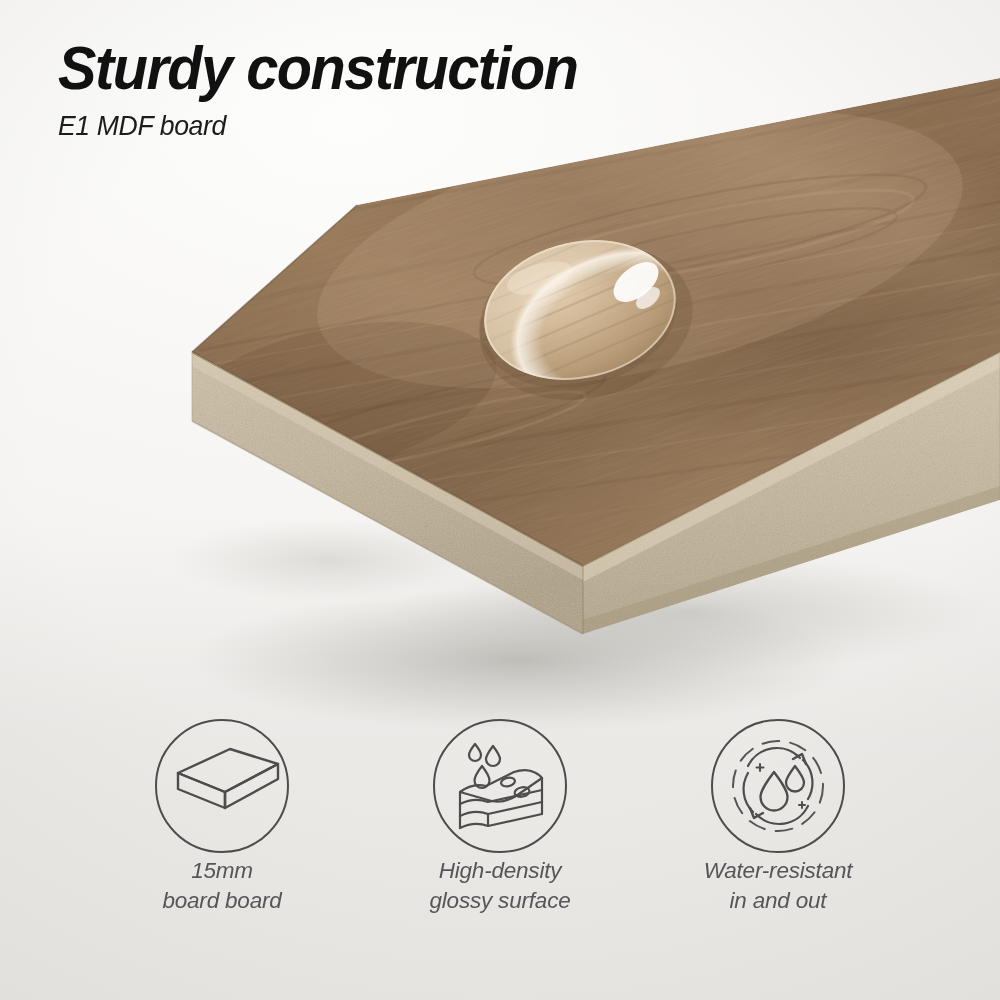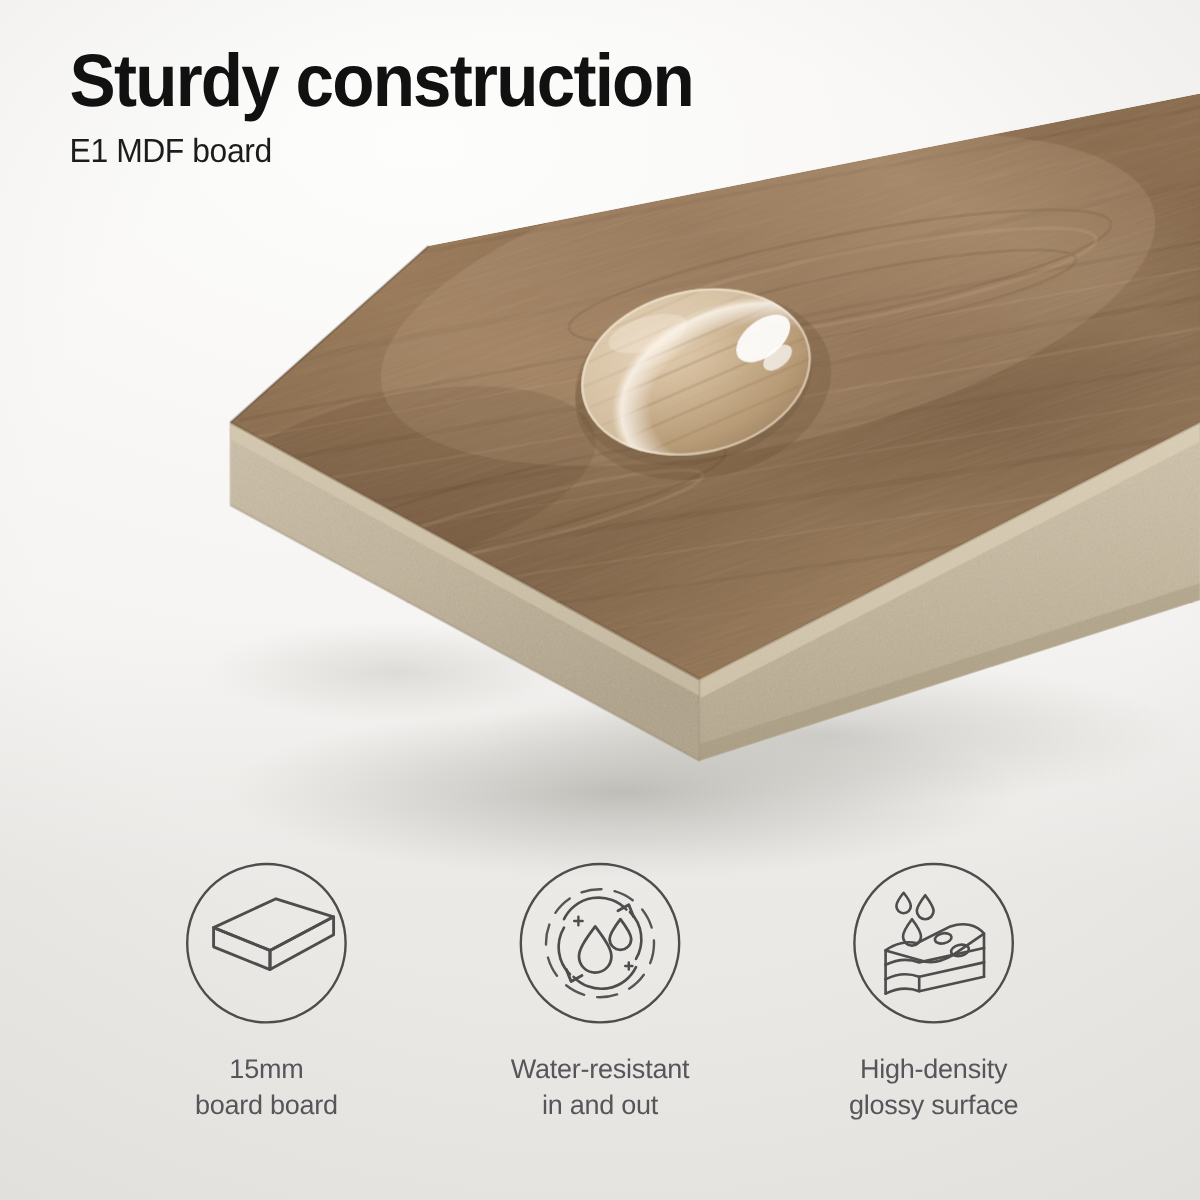--- a/index.html
+++ b/index.html
@@ -10,20 +10,21 @@
     background:#f2f1ef;
     overflow:hidden;
   }
 
   #stage {
     position:relative;
     width:1000px; height:1000px;
     background:
       radial-gradient(ellipse 120% 70% at 35% 12%, #fdfdfc 0%, #f7f6f4 45%, #f1f0ee 100%);
     overflow:hidden;
+    font-style:italic;
   }
   
   #bg-lower {
     position:absolute; left:0; right:0; top:52%; bottom:0;
     background:linear-gradient(180deg, rgba(233,232,229,0) 0%, rgba(232,231,228,.75) 45%, rgba(233,232,229,.95) 100%);
     pointer-events:none;
   }
   #bg-vignette{
     position:absolute; inset:0;
     background:radial-gradient(ellipse 85% 70% at 50% 42%, rgba(0,0,0,0) 55%, rgba(120,118,114,.07) 100%);
@@ -61,21 +62,21 @@
     position:absolute;
     left:0; right:0; top:716px;
     display:flex;
     justify-content:center;
     gap:88px;
     z-index:45;
   }
   .feature { width:190px; display:flex; flex-direction:column; align-items:center; }
   .feature-icon { width:140px; height:140px; display:block; }
   .feature-caption {
-    margin-top:20px;
+    margin-top:0;
     text-align:center;
     font-size:22.5px;
     line-height:1.33;
     color:#56565a;
     letter-spacing:-.2px;
     white-space:nowrap;
   }
   .feature-caption .l2 { display:block; }
 </style>
 </head>
@@ -307,20 +308,55 @@
       </svg>
       <div class="feature-caption">
         <span class="l1">15mm</span>
         <span class="l2">board board</span>
       </div>
     </div>
 
     <div class="feature">
       <svg class="feature-icon" viewBox="0 0 140 140">
         <circle cx="70" cy="70" r="66" fill="none" stroke="#4d4d4d" stroke-width="2"></circle>
+        <g fill="none" stroke="#4d4d4d" stroke-width="2.2" stroke-linejoin="round" stroke-linecap="round">
+
+          <path d="M45,28 c-4,5 -6,8 -6,11 a6,6 0 0 0 12,0 c0,-3 -2,-6 -6,-11 Z"></path>
+          <path d="M63,30 c-4.5,6 -7,9.5 -7,13 a7,7 0 0 0 14,0 c0,-3.5 -2.5,-7 -7,-13 Z"></path>
+          <path d="M52,50 c-5,6.5 -7.5,10.5 -7.5,14.5 a7.5,7.5 0 0 0 15,0 c0,-4 -2.5,-8 -7.5,-14.5 Z"></path>
+
+          <ellipse cx="78" cy="66" rx="7" ry="4.2" transform="rotate(-12 78 66)"></ellipse>
+          <ellipse cx="92" cy="76" rx="7.5" ry="4.6" transform="rotate(-12 92 76)"></ellipse>
+
+          <path d="M30,76 C38,70 48,68 56,70 L84,56 C96,52 106,55 112,62 L86,80 C76,86 66,87 58,84 Z"></path>
+
+          <path d="M30,86 C38,80 48,78 56,80 L84,66" opacity="0"></path>
+          <path d="M30,88 C40,83 50,83 58,86 L112,74"></path>
+          <path d="M30,76 L30,88"></path>
+          <path d="M112,62 L112,74"></path>
+
+          <path d="M30,100 C40,95 50,95 58,98 L112,86"></path>
+          <path d="M30,88 L30,100"></path>
+          <path d="M112,74 L112,86"></path>
+
+          <path d="M30,112 C40,107 50,107 58,110 L112,98"></path>
+          <path d="M30,100 L30,112"></path>
+          <path d="M112,86 L112,98"></path>
+          <path d="M58,98 L58,110"></path>
+        </g>
+      </svg>
+      <div class="feature-caption">
+        <span class="l1">High-density</span>
+        <span class="l2">glossy surface</span>
+      </div>
+    </div>
+
+    <div class="feature">
+      <svg class="feature-icon" viewBox="0 0 140 140">
+        <circle cx="70" cy="70" r="66" fill="none" stroke="#4d4d4d" stroke-width="2"></circle>
         <g fill="none" stroke="#4d4d4d" stroke-width="2.2" stroke-linecap="round">
 
           <g stroke-width="2" stroke-dasharray="17 11" opacity=".95">
             <circle cx="70" cy="70" r="45"></circle>
           </g>
 
           <path d="M95,44 A32,32 0 0 1 100,83"></path>
           <path d="M45,96 A32,32 0 0 1 40,57"></path>
           <path d="M40,50 A32,32 0 0 1 92,42"></path>
           <path d="M100,90 A32,32 0 0 1 48,98"></path>
@@ -342,49 +378,14 @@
           <path d="M94,86 L94,92"></path>
             <path d="M91,89 L97,89"></path>
         </g>
       </svg>
       <div class="feature-caption">
         <span class="l1">Water-resistant</span>
         <span class="l2">in and out</span>
       </div>
     </div>
 
-    <div class="feature">
-      <svg class="feature-icon" viewBox="0 0 140 140">
-        <circle cx="70" cy="70" r="66" fill="none" stroke="#4d4d4d" stroke-width="2"></circle>
-        <g fill="none" stroke="#4d4d4d" stroke-width="2.2" stroke-linejoin="round" stroke-linecap="round">
-
-          <path d="M45,28 c-4,5 -6,8 -6,11 a6,6 0 0 0 12,0 c0,-3 -2,-6 -6,-11 Z"></path>
-          <path d="M63,30 c-4.5,6 -7,9.5 -7,13 a7,7 0 0 0 14,0 c0,-3.5 -2.5,-7 -7,-13 Z"></path>
-          <path d="M52,50 c-5,6.5 -7.5,10.5 -7.5,14.5 a7.5,7.5 0 0 0 15,0 c0,-4 -2.5,-8 -7.5,-14.5 Z"></path>
-
-          <ellipse cx="78" cy="66" rx="7" ry="4.2" transform="rotate(-12 78 66)"></ellipse>
-          <ellipse cx="92" cy="76" rx="7.5" ry="4.6" transform="rotate(-12 92 76)"></ellipse>
-
-          <path d="M30,76 C38,70 48,68 56,70 L84,56 C96,52 106,55 112,62 L86,80 C76,86 66,87 58,84 Z"></path>
-
-          <path d="M30,86 C38,80 48,78 56,80 L84,66" opacity="0"></path>
-          <path d="M30,88 C40,83 50,83 58,86 L112,74"></path>
-          <path d="M30,76 L30,88"></path>
-          <path d="M112,62 L112,74"></path>
-
-          <path d="M30,100 C40,95 50,95 58,98 L112,86"></path>
-          <path d="M30,88 L30,100"></path>
-          <path d="M112,74 L112,86"></path>
-
-          <path d="M30,112 C40,107 50,107 58,110 L112,98"></path>
-          <path d="M30,100 L30,112"></path>
-          <path d="M112,86 L112,98"></path>
-          <path d="M58,98 L58,110"></path>
-        </g>
-      </svg>
-      <div class="feature-caption">
-        <span class="l1">High-density</span>
-        <span class="l2">glossy surface</span>
-      </div>
-    </div>
-
   </div>
 </div>
 
 </body></html>

